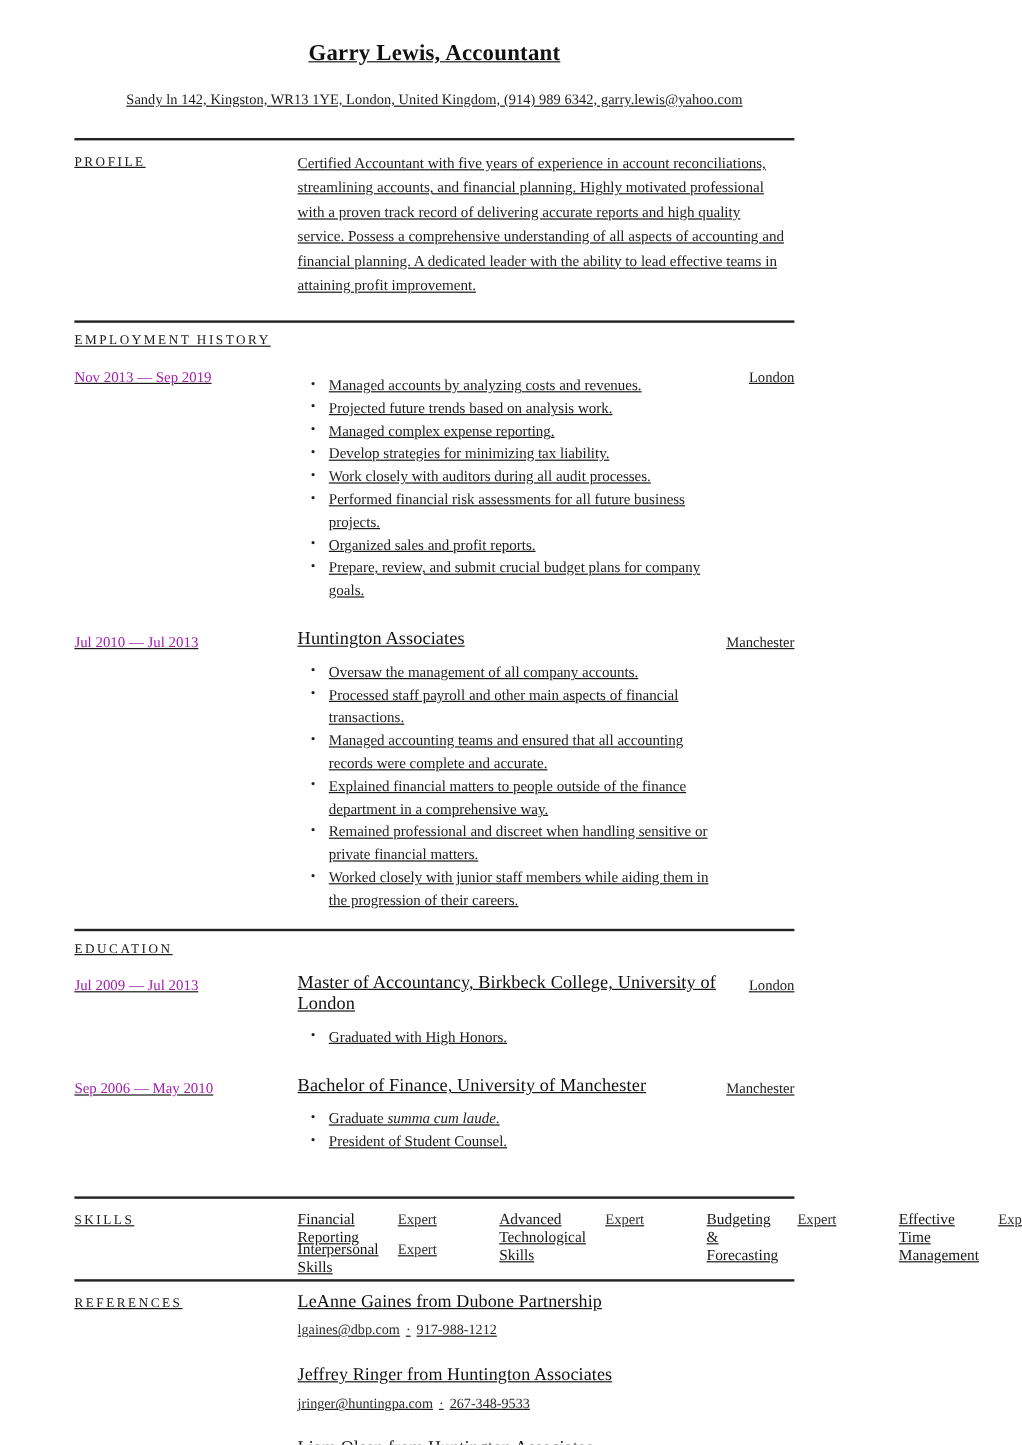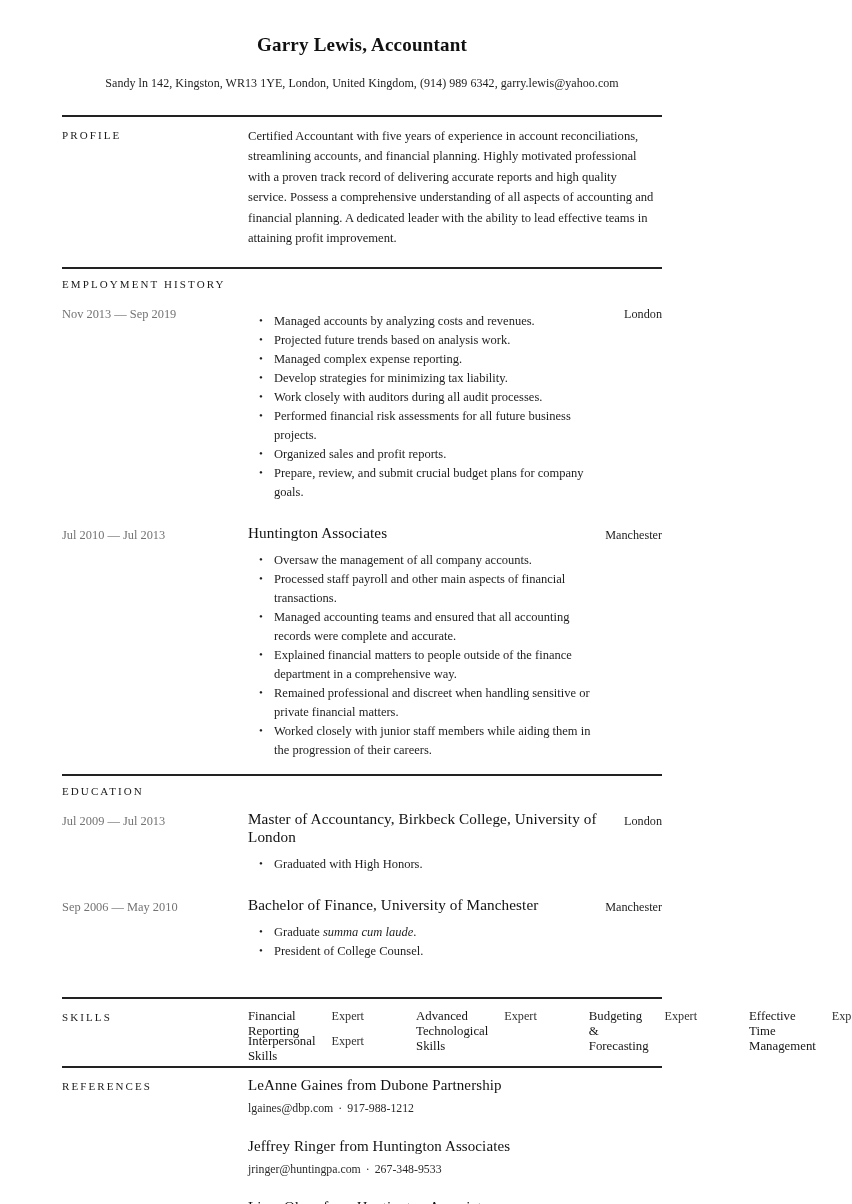--- a/index.html
+++ b/index.html
@@ -14,20 +14,21 @@
     color: #1a1a1a;
     -webkit-font-smoothing: antialiased;
   }
   .page {
     position: relative;
     width: 724px;
     height: 1204px;
     box-sizing: border-box;
     padding: 0 62px;
     background: #ffffff;
+    text-decoration: underline;
   }
 
   
   .doc-header {
     padding-top: 34px;
     text-align: center;
   }
   .doc-name {
     font-size: 19px;
     font-weight: bold;
@@ -93,21 +94,21 @@
   
   .entry {
     display: flex;
     align-items: flex-start;
   }
   .entry + .entry { margin-top: 22px; }
   .entry-dates {
     width: 186px;
     flex: 0 0 186px;
     font-size: 12.4px;
-    color: #737373;
+    color: #a21caf;
     padding-top: 4px;
     white-space: nowrap;
   }
   .entry-main {
     flex: 1 1 auto;
     min-width: 0;
     display: flex;
     align-items: flex-start;
   }
   .entry-content {
@@ -267,21 +268,21 @@
             <div class="entry-location">London</div>
           </div>
         </div>
         <div class="entry">
           <div class="entry-dates">Sep 2006 — May 2010</div>
           <div class="entry-main">
             <div class="entry-content">
               <h3 class="entry-title">Bachelor of Finance, University of Manchester</h3>
               <ul class="bullets">
                 <li><span>Graduate </span><em>summa cum laude</em><span>.</span></li>
-                <li>President of College Counsel.</li>
+                <li>President of Student Counsel.</li>
               </ul>
             </div>
             <div class="entry-location">Manchester</div>
           </div>
         </div>
       </div>
   </section>
 
   <section class="section section--skills">
     <div class="section-label">Skills</div>

